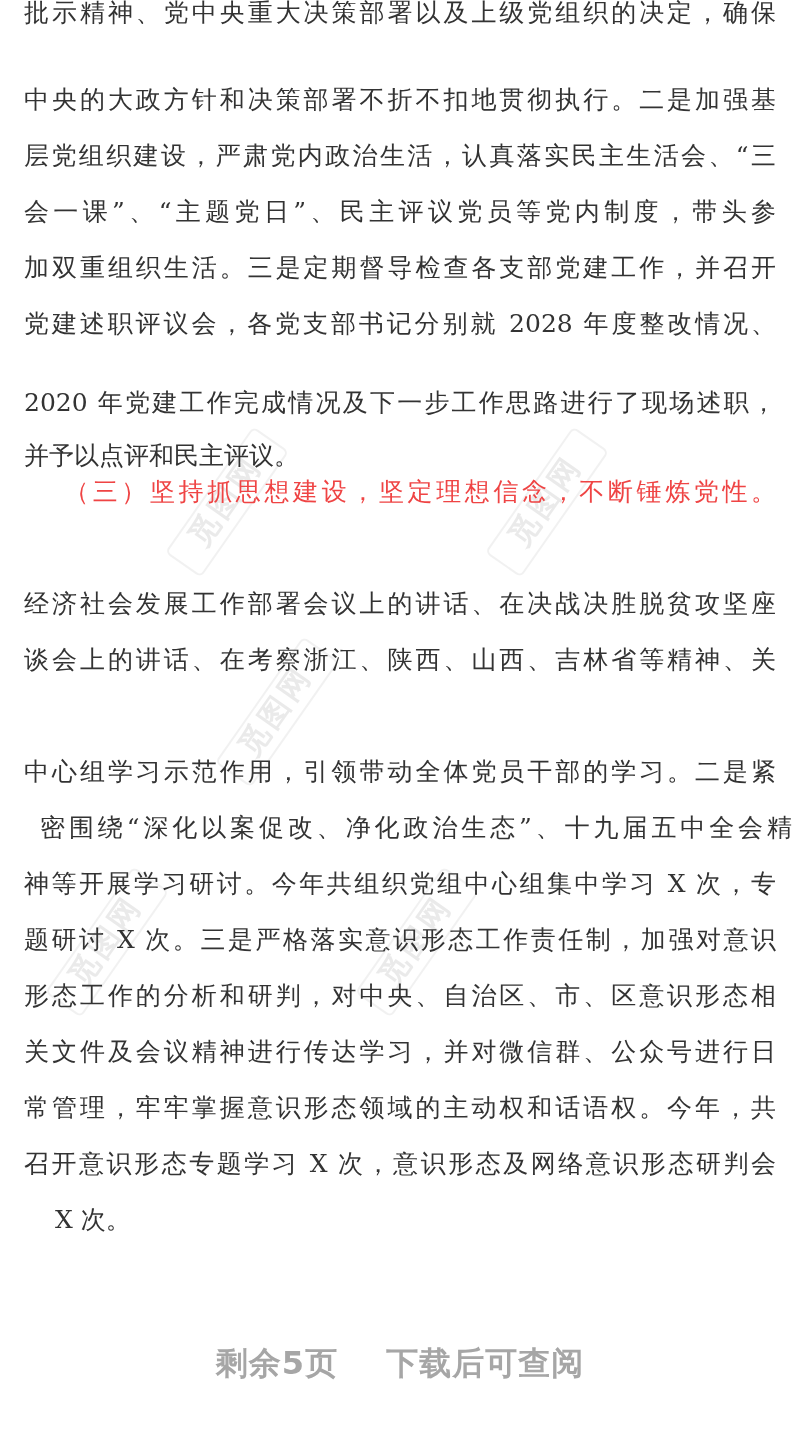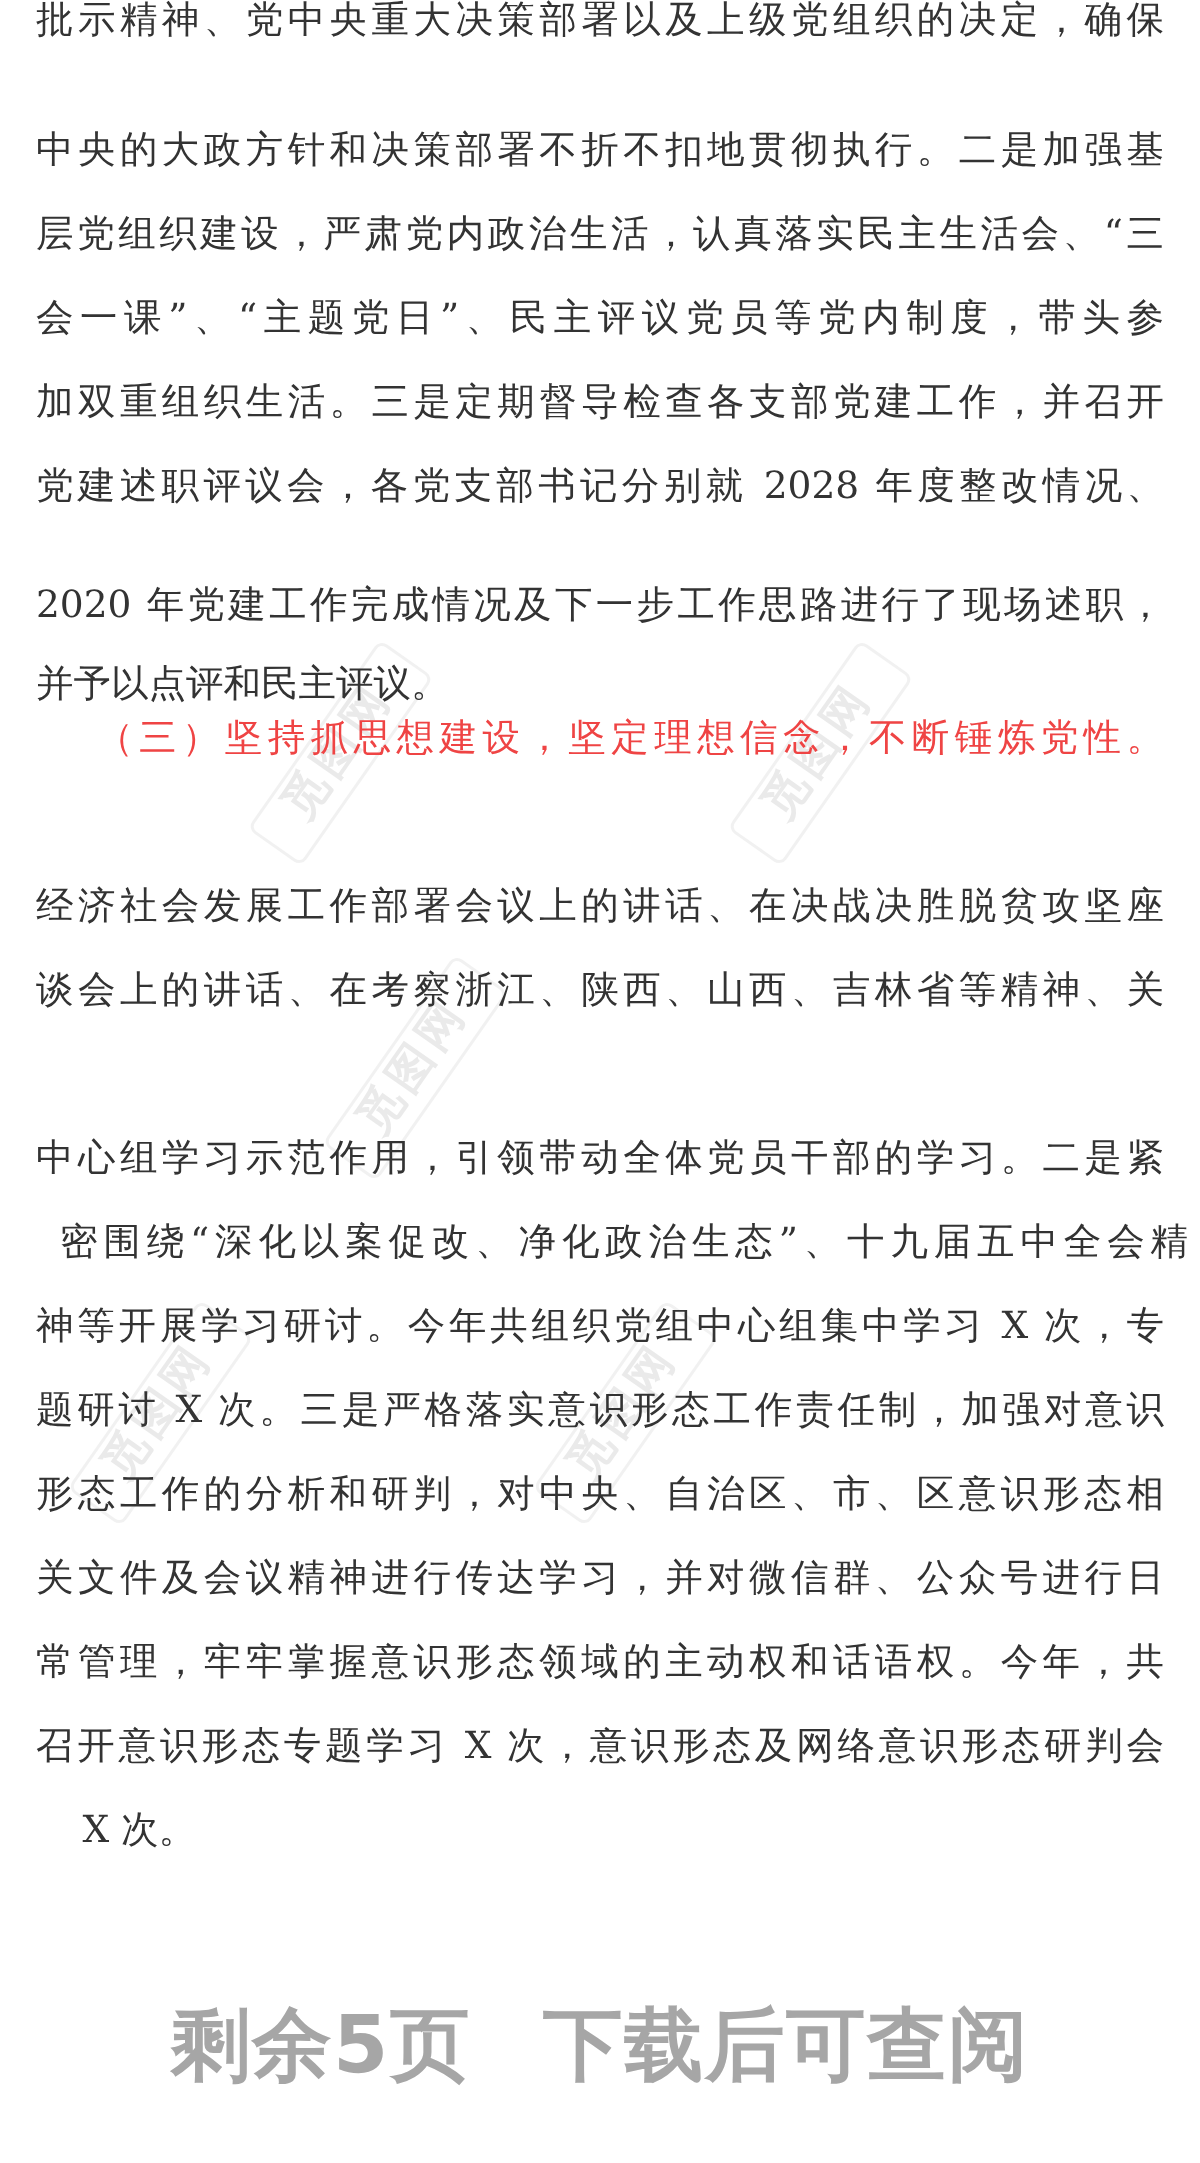--- a/index.html
+++ b/index.html
@@ -64,21 +64,21 @@
       left: 0;
       top: 1334px;
       width: 800px;
       height: 60px;
       display: flex;
       justify-content: center;
       align-items: center;
       gap: 48px;
       font-family: "DejaVu Sans", sans-serif;
       font-weight: bold;
-      font-size: 53px;
+      font-size: 32px;
       color: #a6a6a6;
       letter-spacing: 1px;
     }
     .footer-prompt span {
       cursor: pointer;
     }
   </style>
 </head>
 <body>
 

